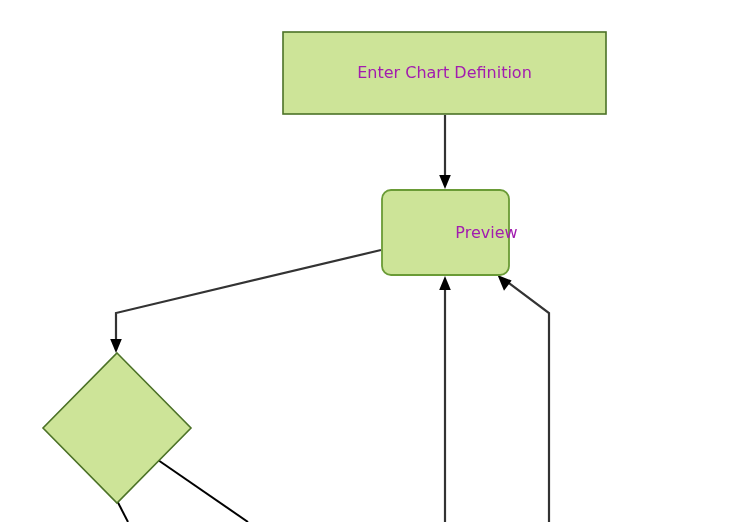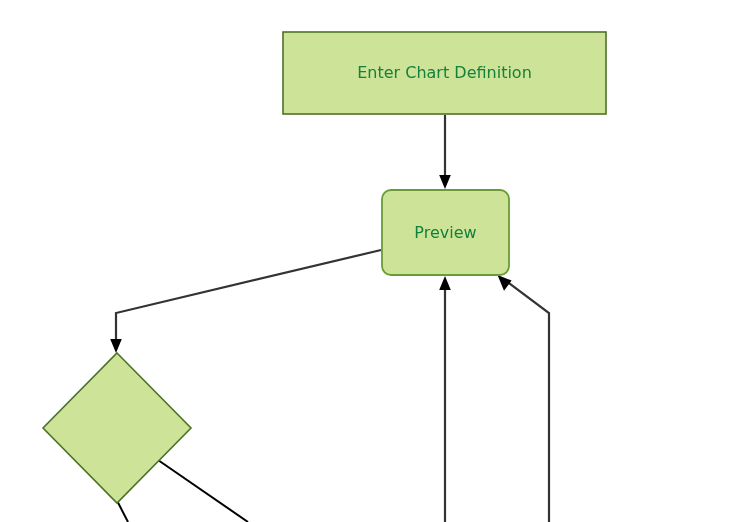--- a/index.html
+++ b/index.html
@@ -25,38 +25,39 @@
     width: 740px;
     height: 522px;
     display: block;
   }
   .node-label {
     position: absolute;
     display: flex;
     align-items: center;
     justify-content: center;
     text-align: right;
-    color: #15803d;
+    color: #a21caf;
     font-family: "DejaVu Sans", sans-serif;
     font-size: 16px;
     line-height: 1.2;
     white-space: nowrap;
     pointer-events: none;
   }
   .label-enter-chart-definition {
     left: 282px;
     top: 31px;
     width: 325px;
     height: 84px;
   }
   .label-preview {
     left: 381px;
     top: 189px;
     width: 129px;
     height: 87px;
+    padding-left: 41px;
   }
   .label-decide {
     left: 42px;
     top: 388px;
     width: 150px;
     height: 81px;
   }
 </style>
 </head>
 <body>

